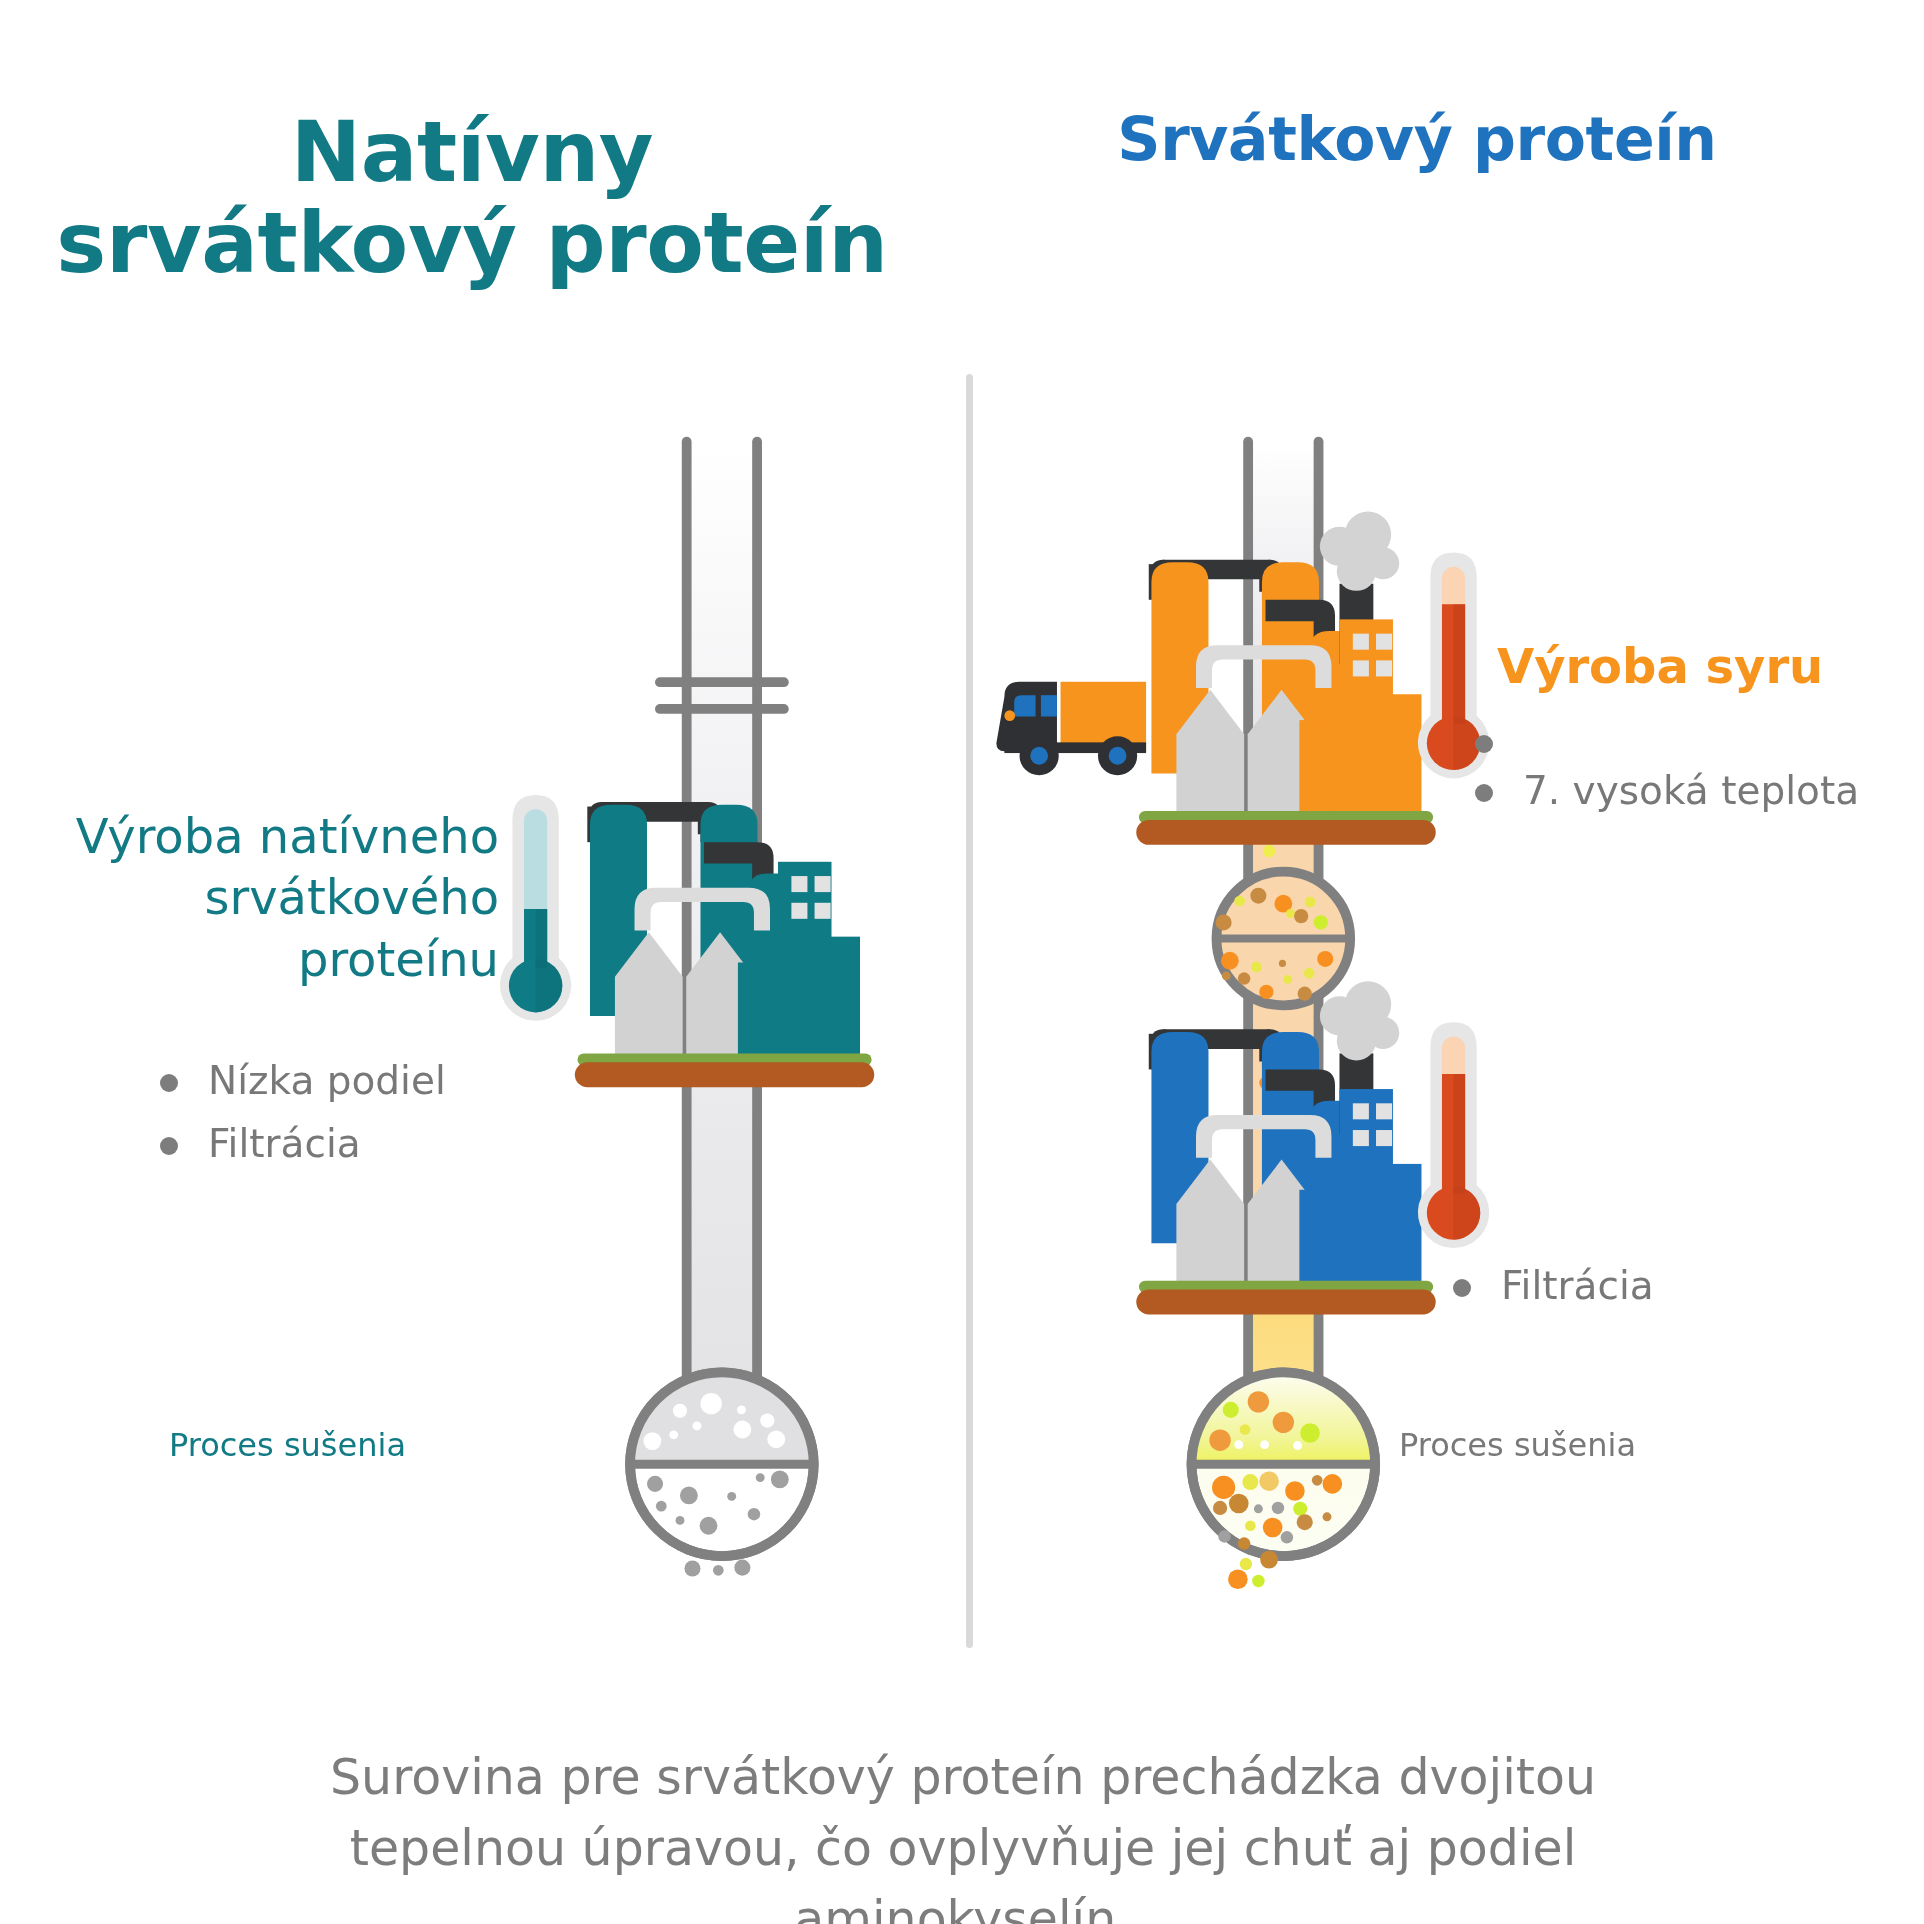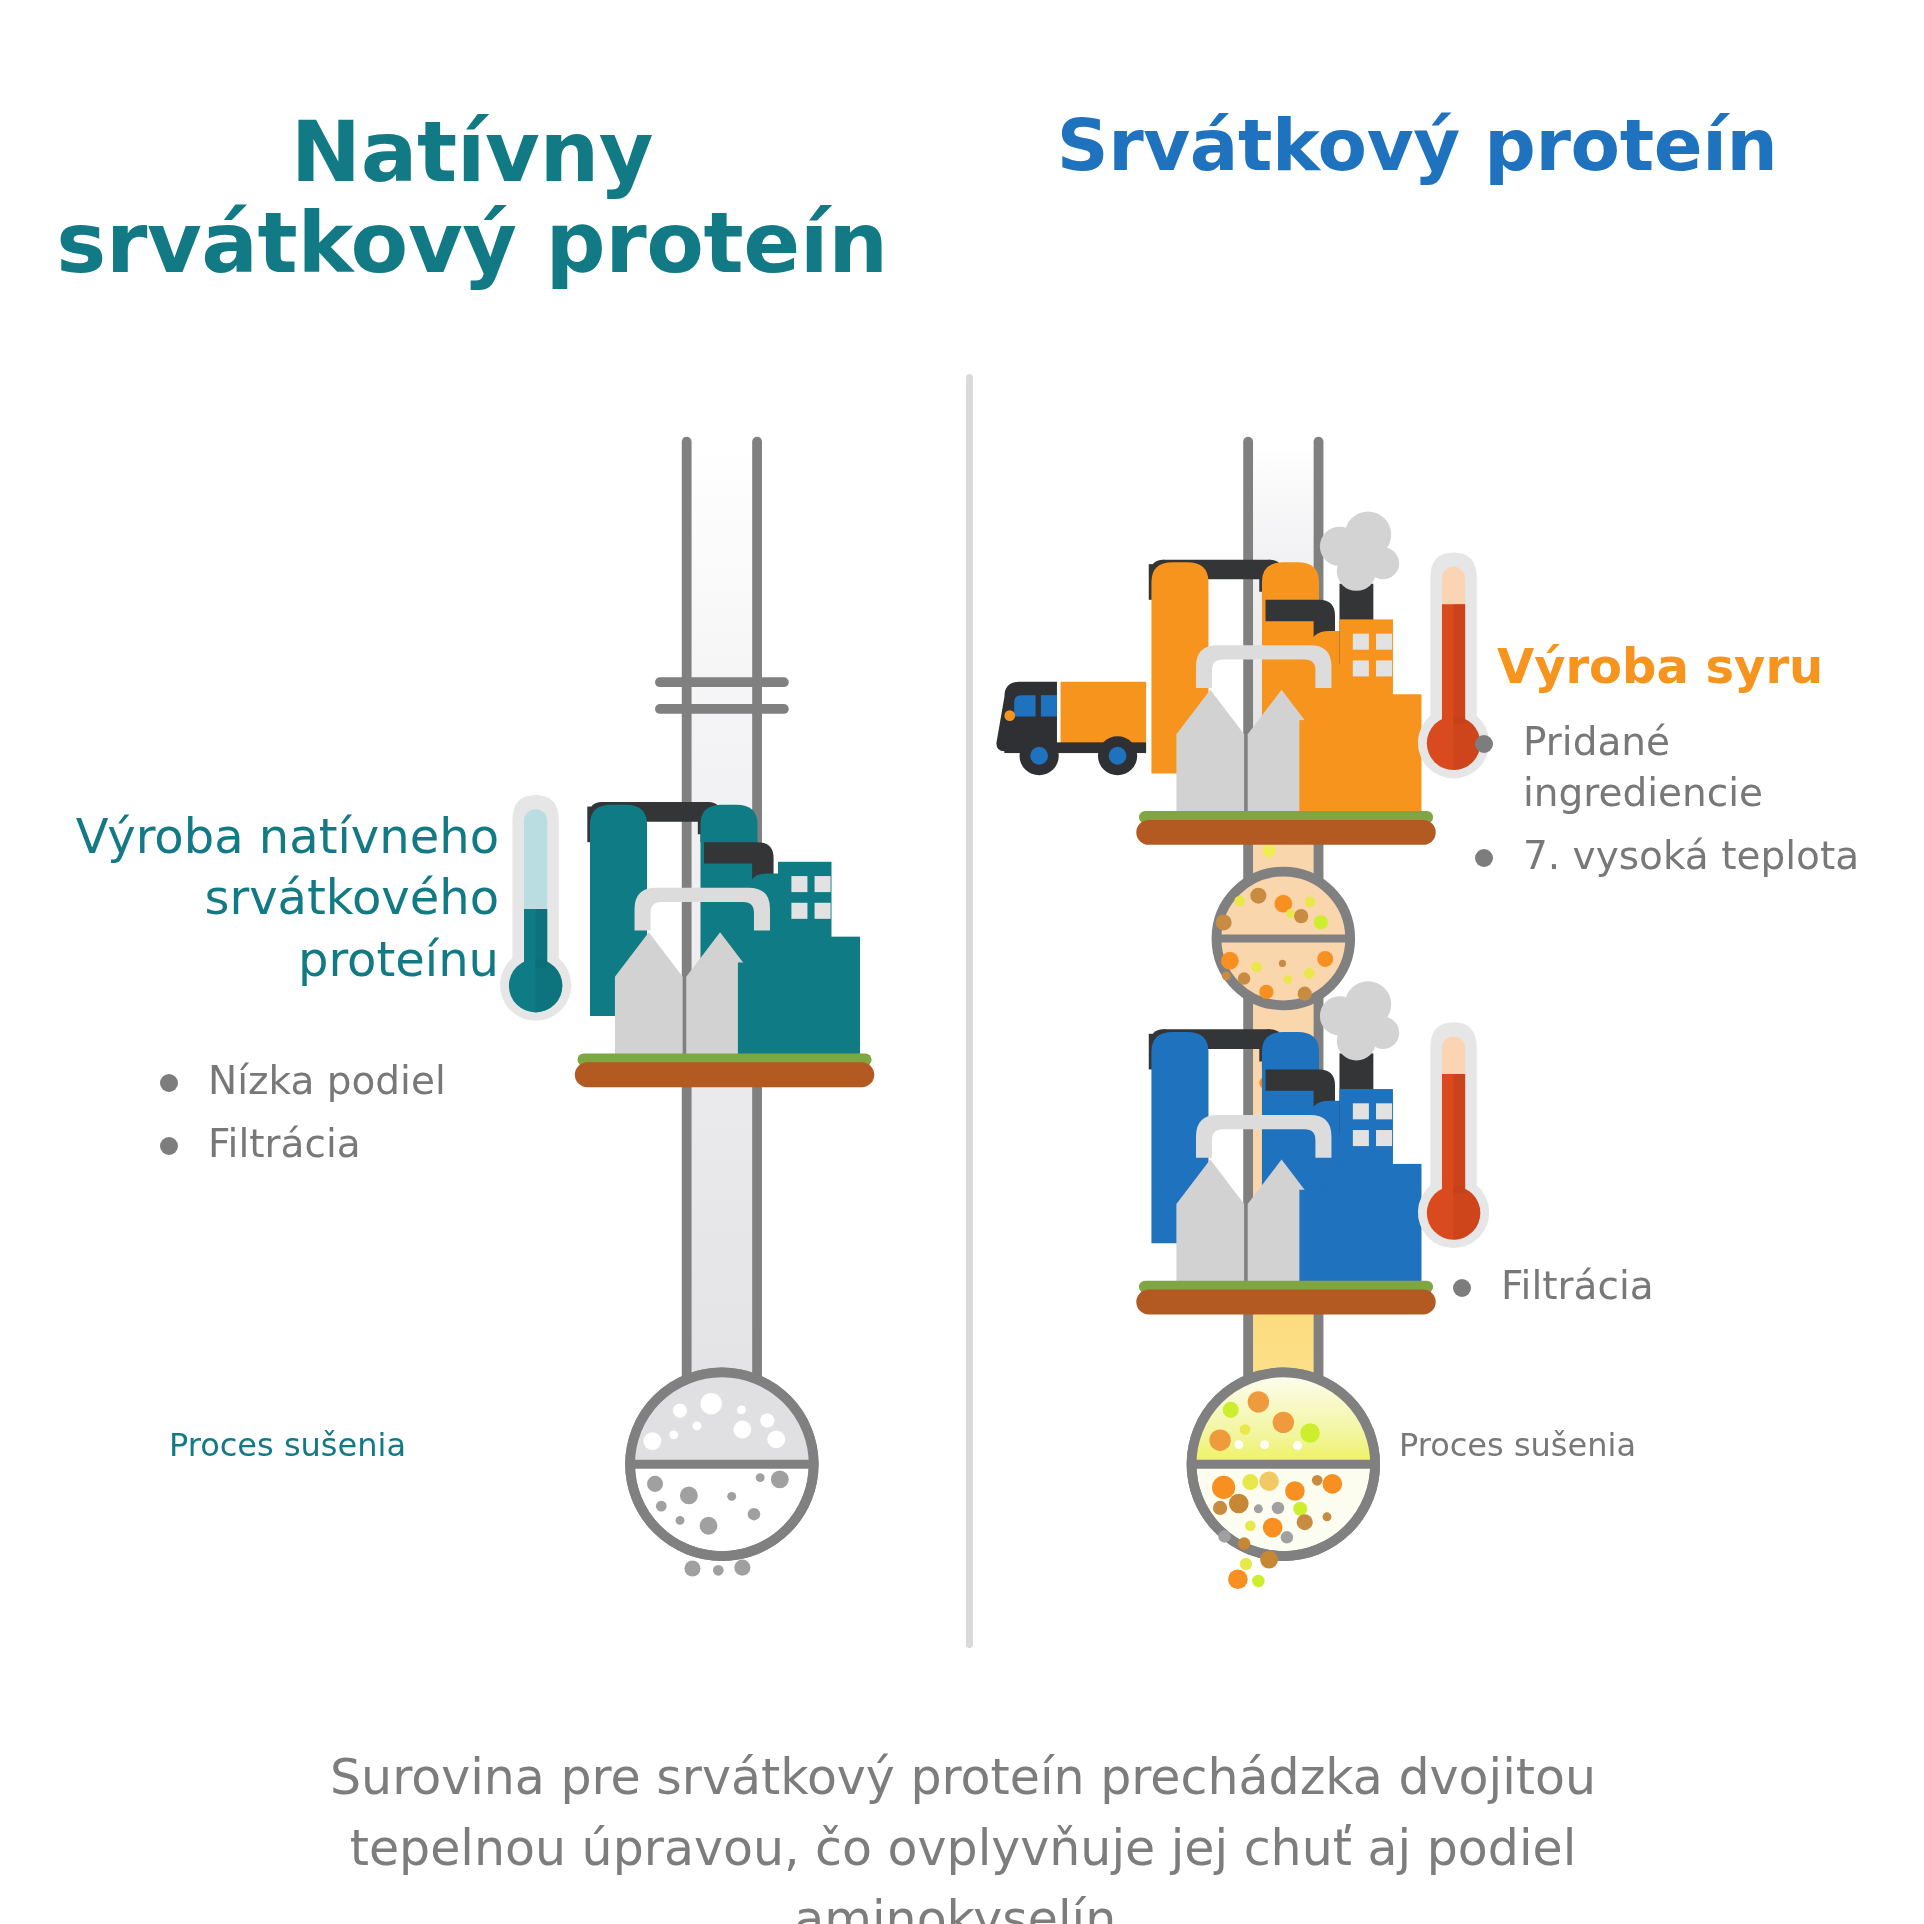--- a/index.html
+++ b/index.html
@@ -32,21 +32,21 @@
     left: 53px;
     top: 107px;
     width: 838px;
     font-size: 84px;
     color: #117a84;
   }
   #title-right {
     left: 1025px;
     top: 107px;
     width: 784px;
-    font-size: 72px;
+    font-size: 60px;
     color: #1f72bd;
   }
   
   #divider {
     position: absolute;
     left: 966px;
     top: 374px;
     width: 7.1px;
     height: 1274px;
     background: #d9d9d9;
@@ -463,21 +463,20 @@
       </li>
     </ul>
   </div>
 
   <div id="right-heading-1">Výroba syru</div>
 
   <div id="right-bullets-1">
     <ul class="bullet-list">
       <li class="bullet-item">
         <span class="bullet-dot"></span>
-        <span class="bullet-text">Pridané ingrediencie</span>
       </li>
       <li class="bullet-item">
         <span class="bullet-dot"></span>
         <span class="bullet-text">7. vysoká teplota</span>
       </li>
     </ul>
   </div>
 
 
   <div id="right-bullets-2">

